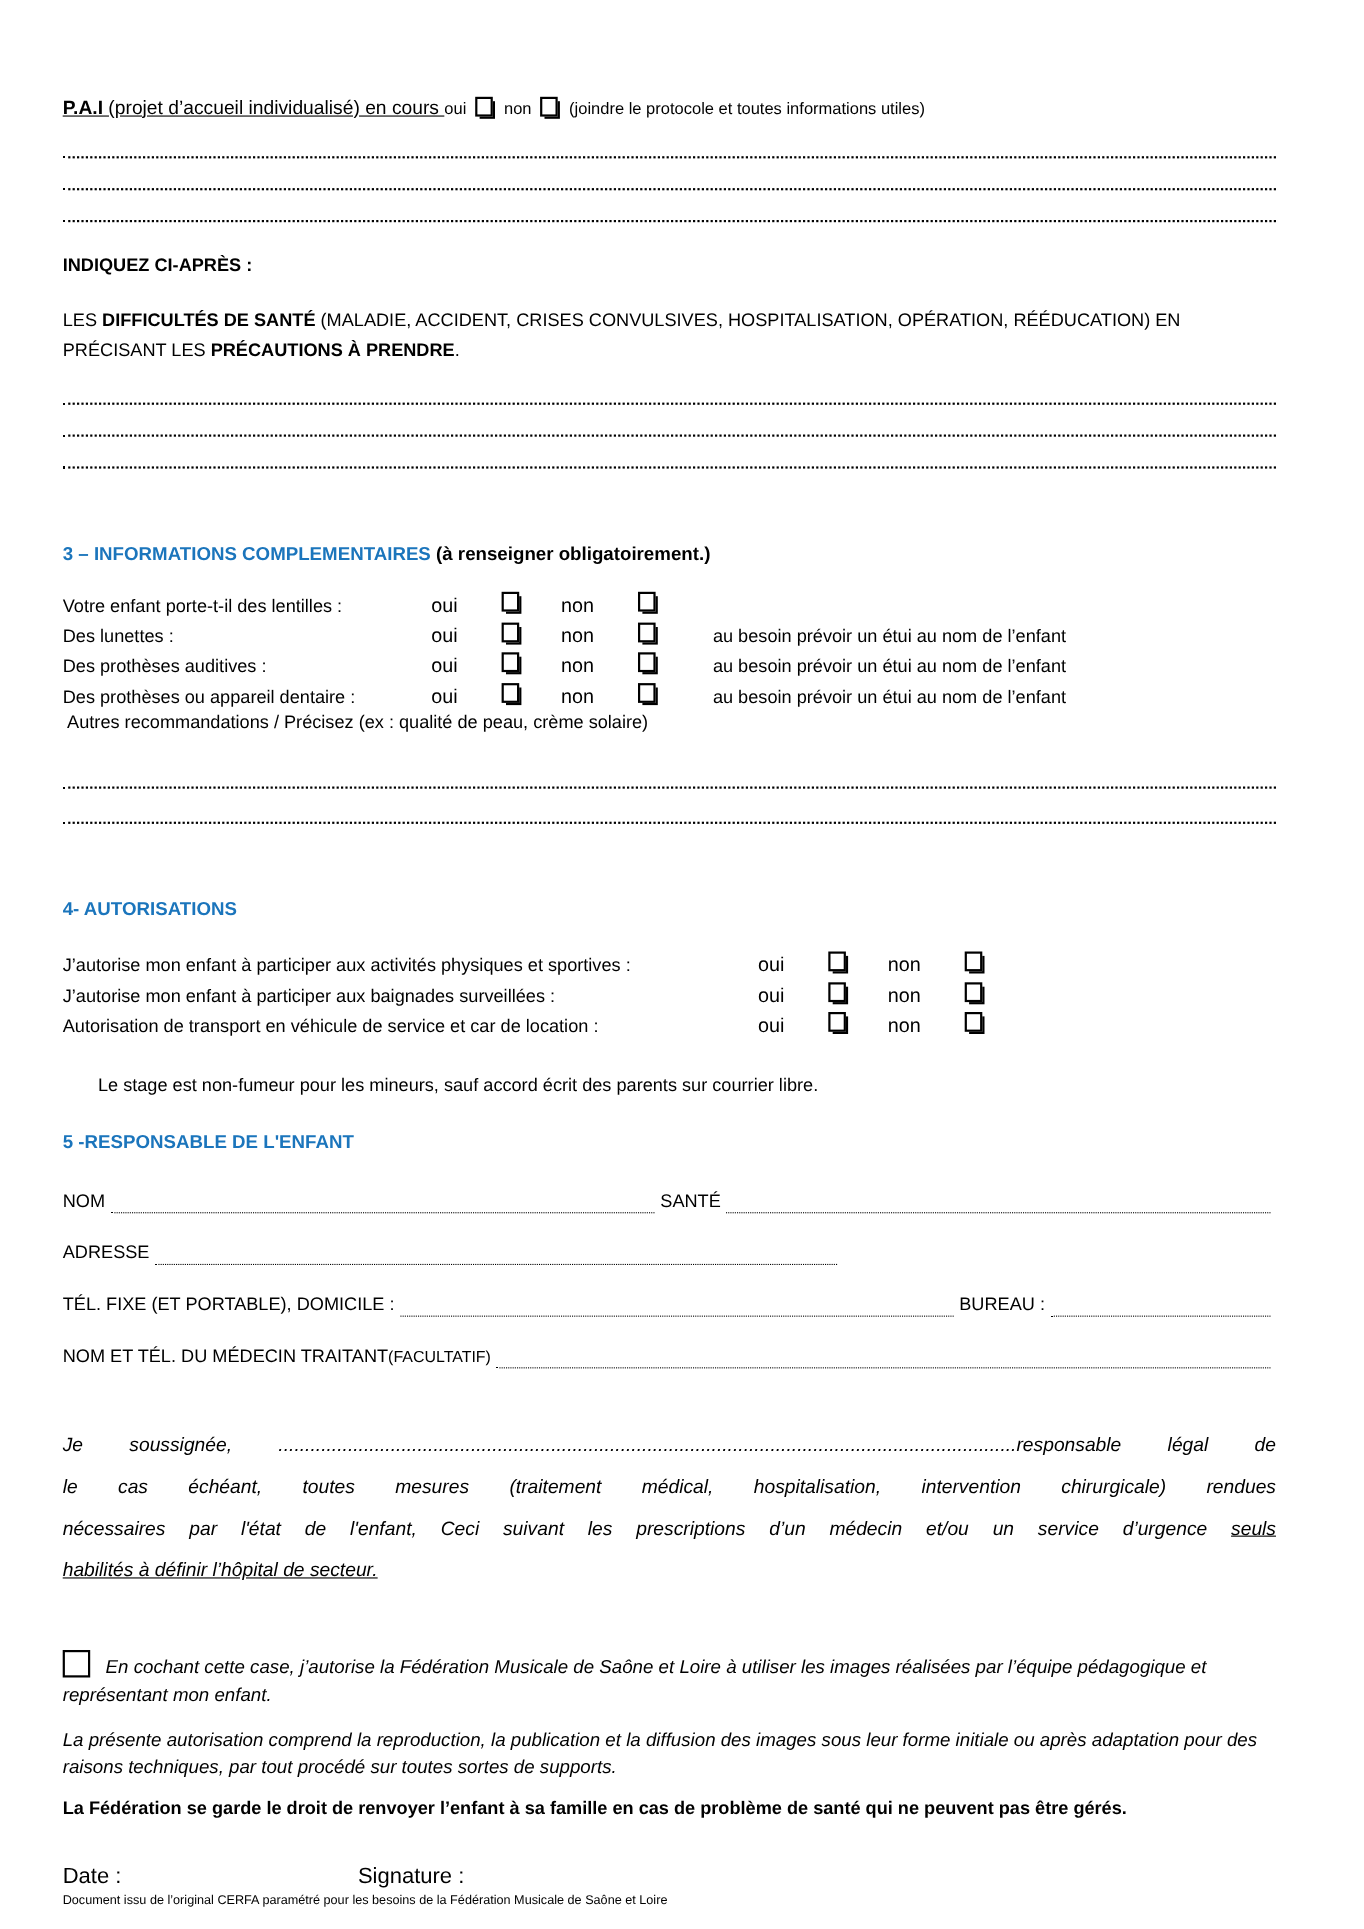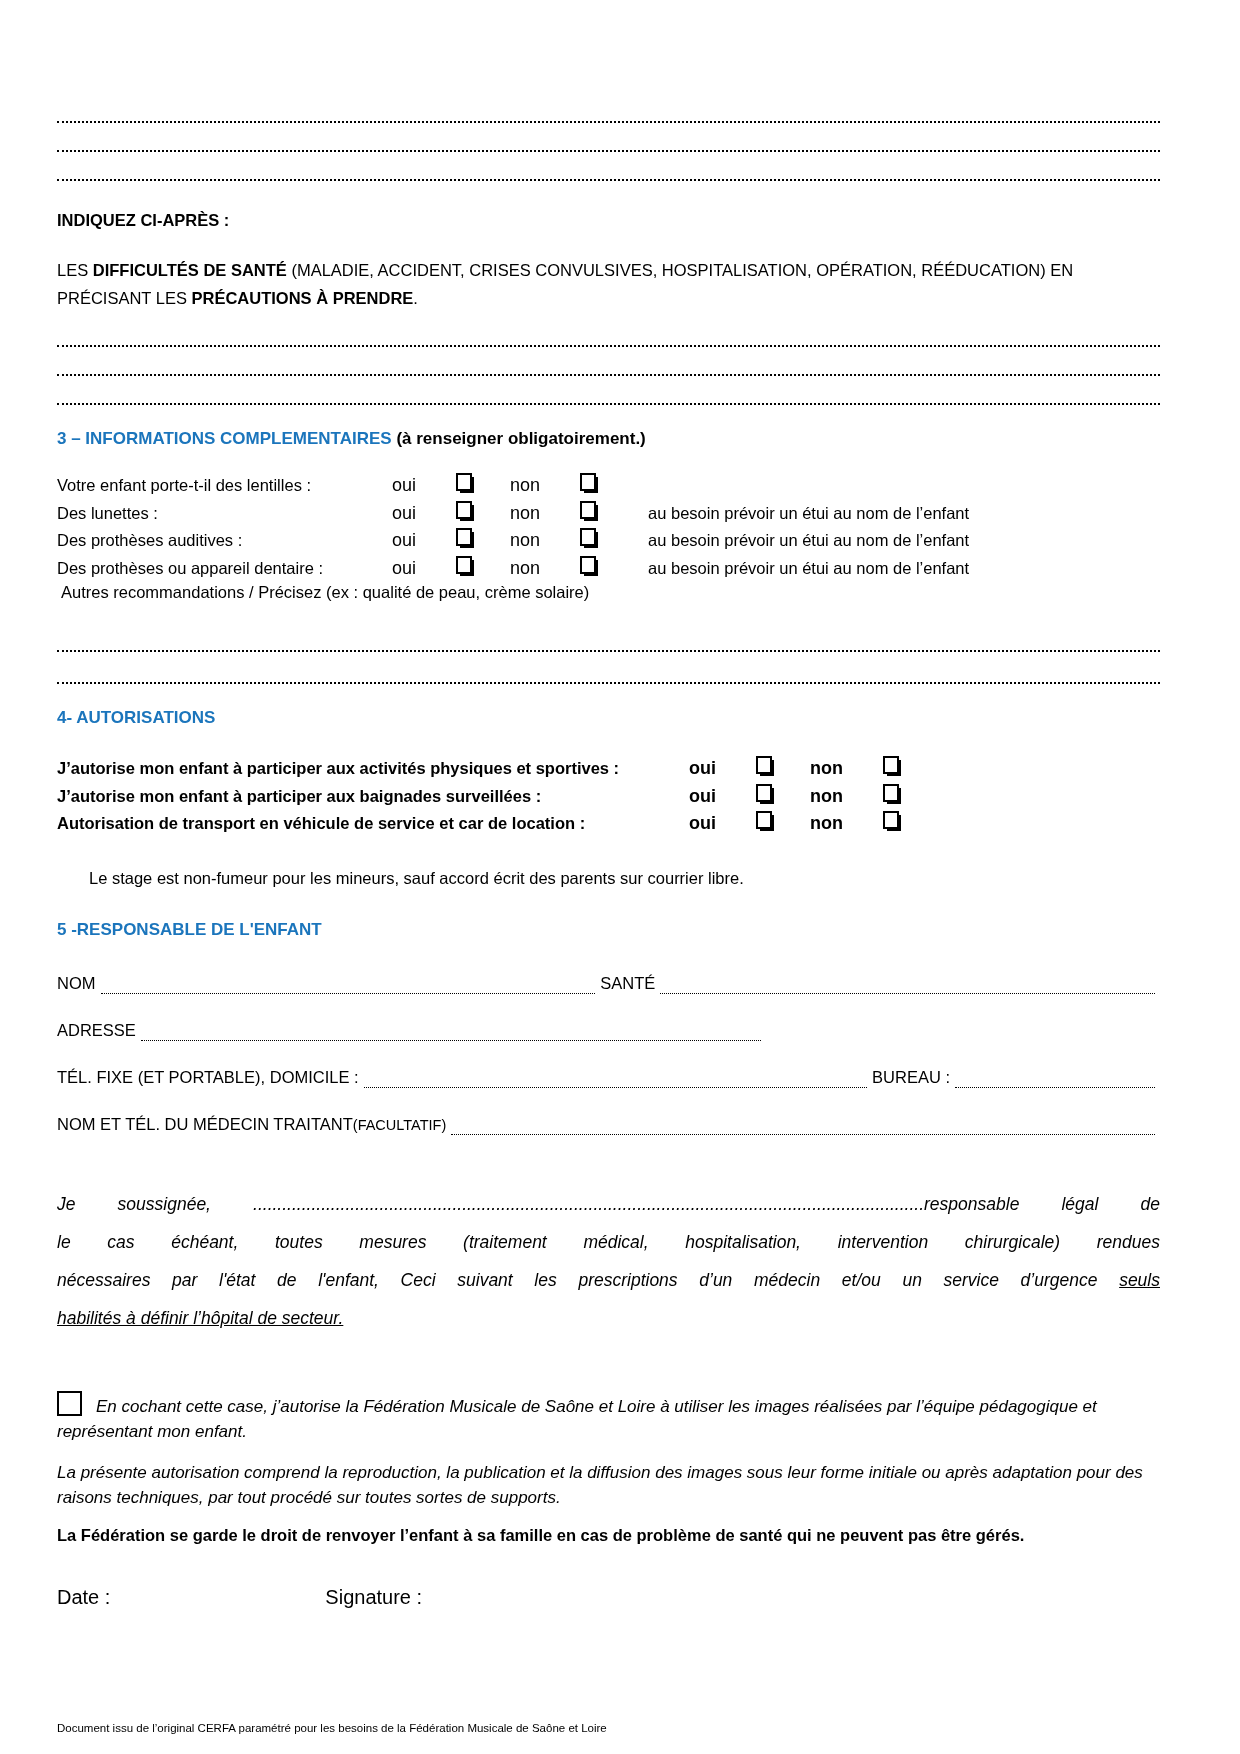--- a/index.html
+++ b/index.html
@@ -31,46 +31,52 @@
   .dotline{height:27px;border-bottom:2.5px dotted #000;}
   .dotline-group{margin-top:6px;}
   
   .fieldrow{display:flex;align-items:baseline;font-size:16.5px;margin-top:27px;height:20px;}
   .leader{flex:1;border-bottom:1.6px dotted #000;margin:0 5px;align-self:flex-end;height:3px;}
   .leader.fixed{flex:0 0 620px;}
   .pai-line{font-size:15px;white-space:nowrap;}
   .pai-main{font-size:17.5px;}
   .h-indiquez{font-size:16.5px;font-weight:bold;margin-top:30px;}
   .para{font-size:16.5px;line-height:28px;margin-top:26px;}
-  .sec-h{font-size:17px;margin-top:24px;}
+  .sec-h{font-size:17px;margin-top:68px;}
   .sec-h .black{color:#000;font-weight:bold;}
   .optrow{display:flex;align-items:baseline;font-size:16.5px;height:27.5px;gap:32px;}
   .optrow .lbl{flex:0 0 auto;min-width:303px;}
   .optrow .ouinon{font-size:18px;}
   .optrow .note{margin-left:14px;}
   .optrow4 .lbl{min-width:600px;}
   .rows3{margin-top:24px;}
-  .rows4{margin-top:28px;font-weight:bold;}
+  .rows4{margin-top:28px;}
   .autres{font-size:16.5px;height:27px;padding-left:4px;}
   .stage-note{font-size:16.5px;margin-top:30px;margin-left:32px;}
   .decl{margin-top:50px;font-size:17.5px;font-style:italic;}
   .decl .line{line-height:38px;text-align:justify;text-align-last:justify;white-space:normal;}
   .decl .line.last{text-align-last:left;}
   .consent{margin-top:54px;font-size:17px;font-style:italic;line-height:25px;}
   .presente{margin-top:16px;font-size:17px;font-style:italic;line-height:25px;}
   .warning{margin-top:12px;font-size:16.5px;font-weight:bold;line-height:26px;}
   .datesig{margin-top:38px;font-size:20px;display:flex;}
   .datesig .sig{margin-left:215px;}
   .footer{position:absolute;left:57px;bottom:20px;font-size:11.5px;font-weight:normal;}
 </style>
 </head>
 <body>
 
 <div class="page">
 
+  <div class="pai-line">
+    <span class="pai-main b u">P.A.I</span><span class="pai-main u"> (projet d’accueil individualisé)  en cours </span>
+    <span>oui</span><span class="cb"></span>
+    <span>non</span><span class="cb"></span>
+    <span> (joindre le protocole et toutes informations utiles)</span>
+  </div>
 
   <div class="dotline-group">
     <div class="dotline"></div>
     <div class="dotline"></div>
     <div class="dotline"></div>
   </div>
 
   <div class="h-indiquez">INDIQUEZ CI-APRÈS :</div>
 
   <div class="para">

